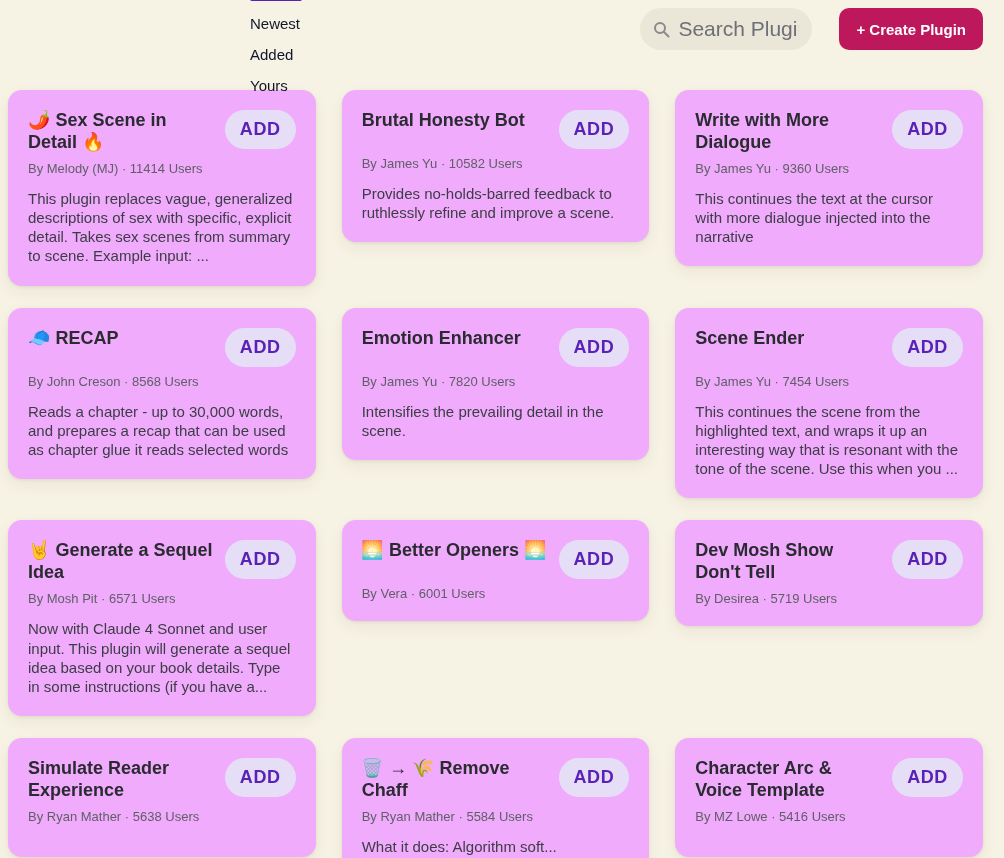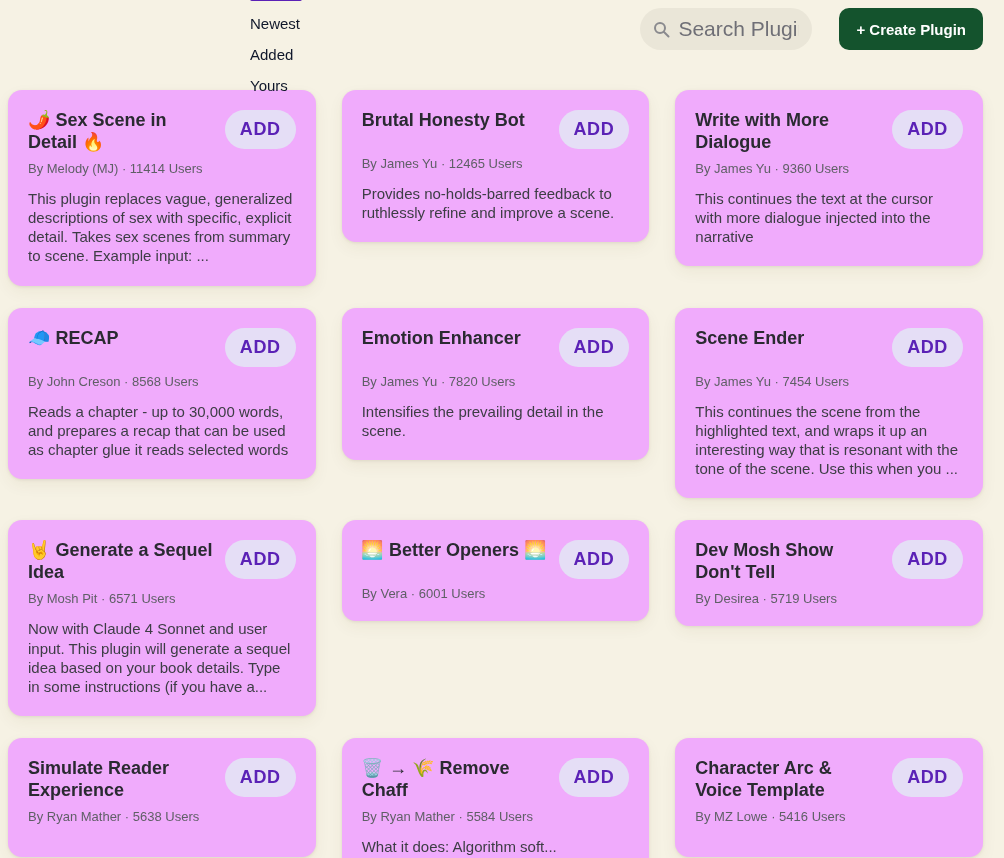--- a/index.html
+++ b/index.html
@@ -53,21 +53,21 @@
     font-size: 21px;
     color: #4b4b52;
     width: 100%;
     font-family: Liberation Sans, sans-serif;
   }
   .search-pill input::placeholder { color: #6f6f76; }
   .create-btn {
     margin-left: 27px;
     height: 42px;
     padding: 0 17px;
-    background: #14532d;
+    background: #be185d;
     color: #ffffff;
     font-weight: 700;
     font-size: 15px;
     border: none;
     border-radius: 10px;
     cursor: pointer;
     font-family: inherit;
   }
 
   
@@ -155,21 +155,21 @@
     </div>
     <div class="byline">By Melody (MJ) · 11414 Users</div>
     <p class="desc">This plugin replaces vague, generalized descriptions of sex with specific, explicit detail. Takes sex scenes from summary to scene. Example input: ...</p>
   </article>
 
   <article class="card">
     <div class="card-head">
       <h3 class="card-title">Brutal Honesty Bot</h3>
       <button class="add-btn">ADD</button>
     </div>
-    <div class="byline">By James Yu · 12465 Users</div>
+    <div class="byline">By James Yu · 10582 Users</div>
     <p class="desc">Provides no-holds-barred feedback to ruthlessly refine and improve a scene.</p>
   </article>
 
   <article class="card">
     <div class="card-head">
       <h3 class="card-title">Write with More Dialogue</h3>
       <button class="add-btn">ADD</button>
     </div>
     <div class="byline">By James Yu · 9360 Users</div>
     <p class="desc">This continues the text at the cursor with more dialogue injected into the narrative</p>

